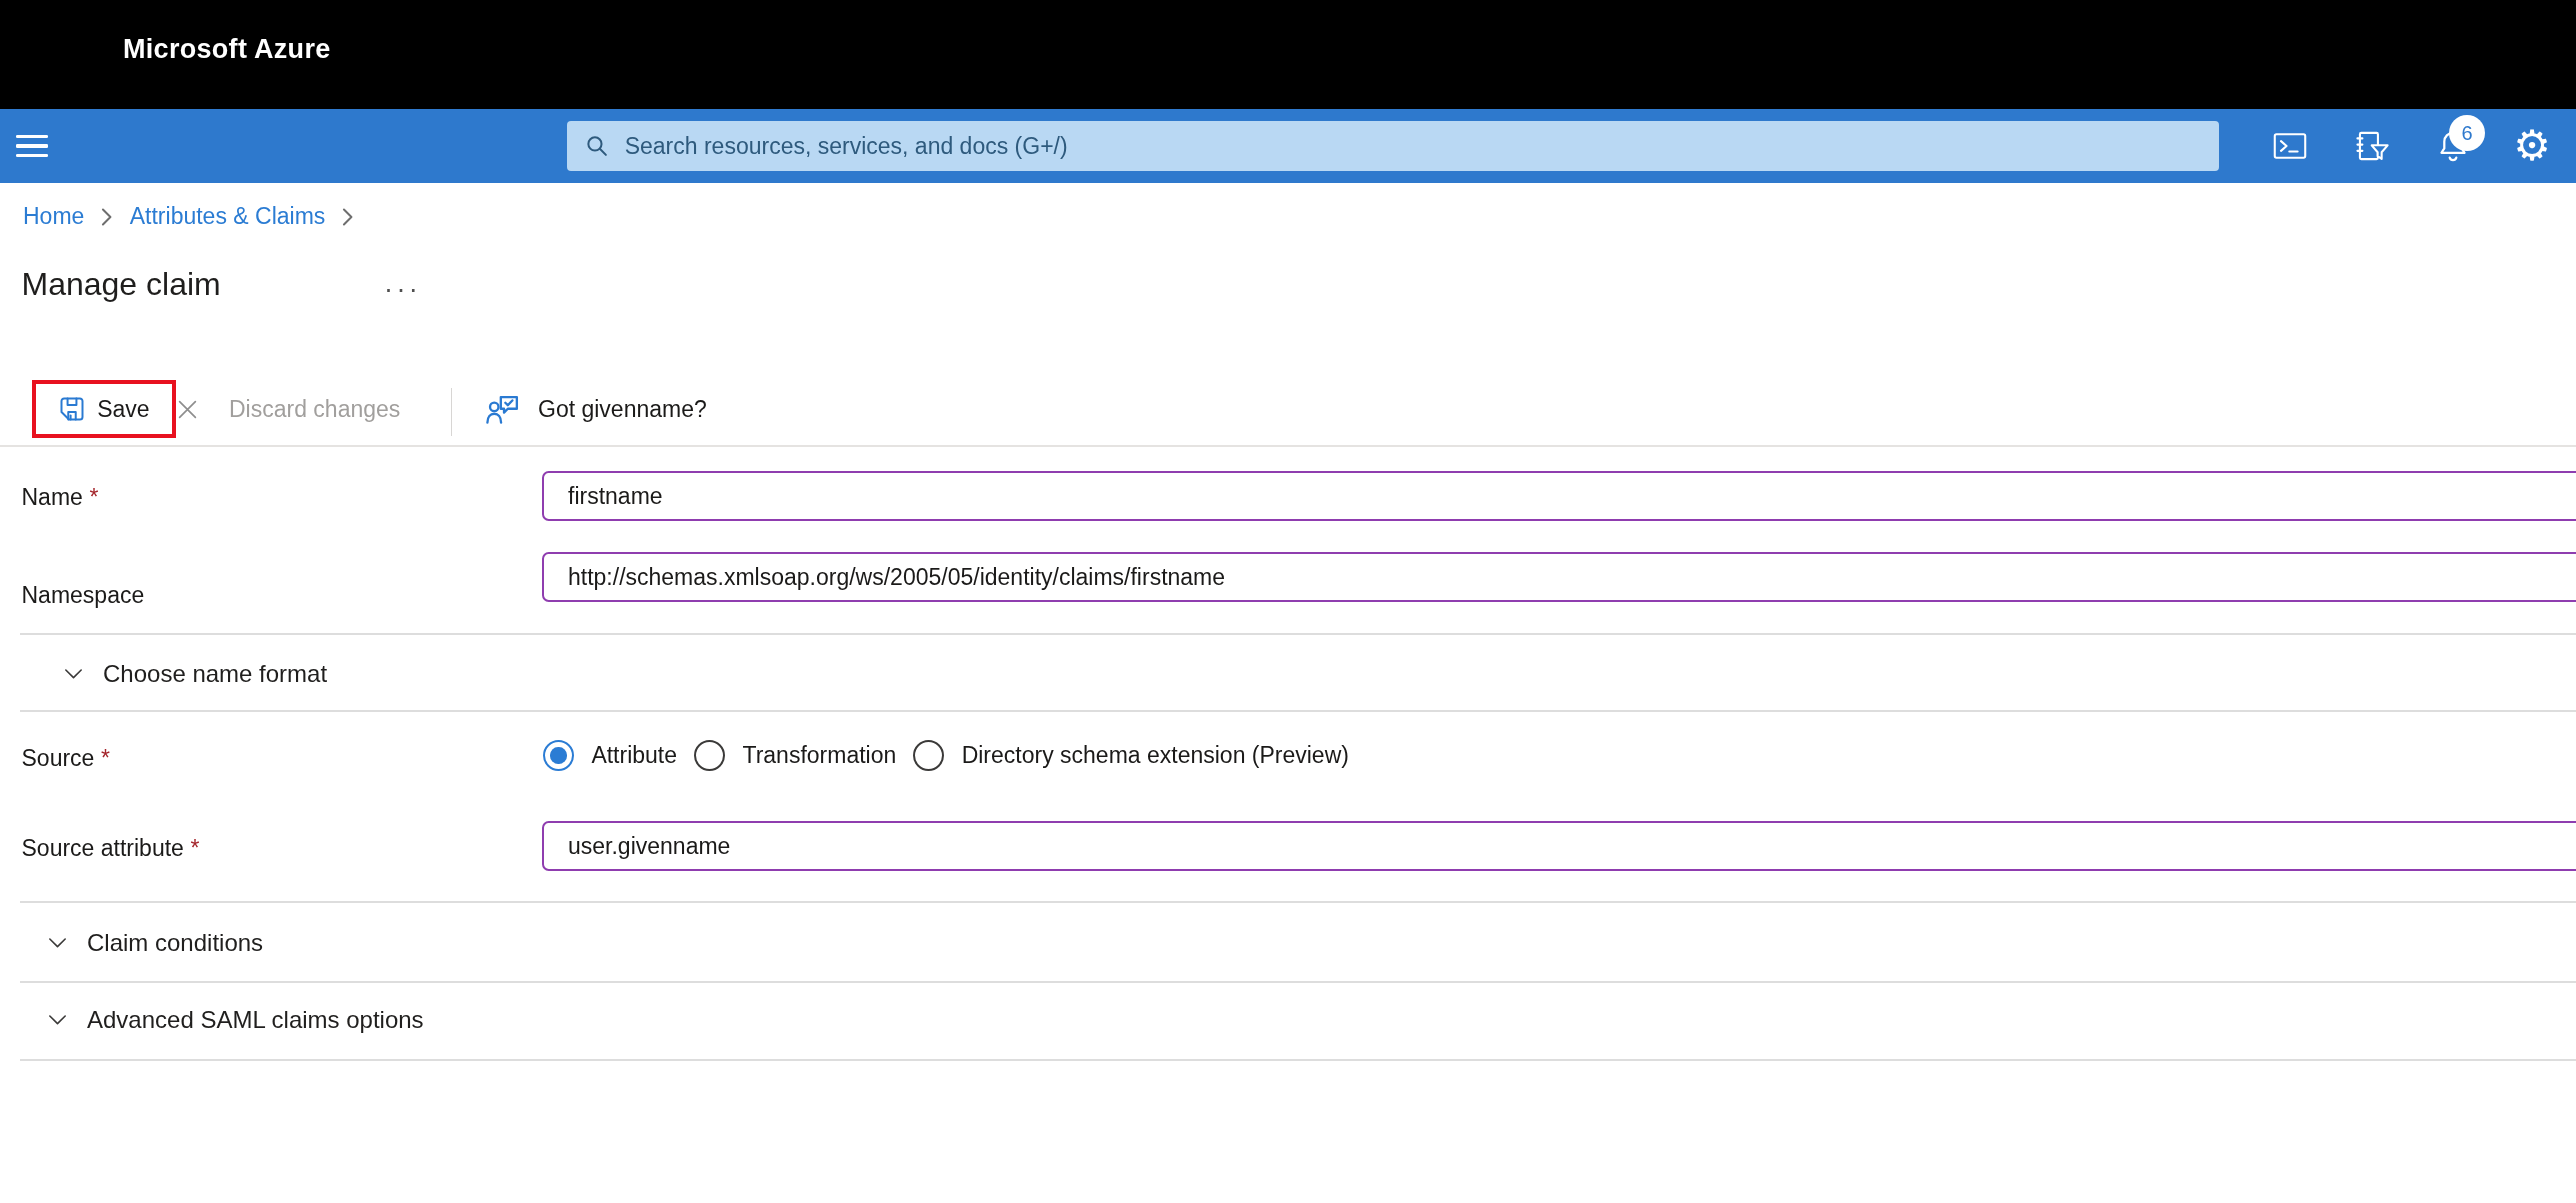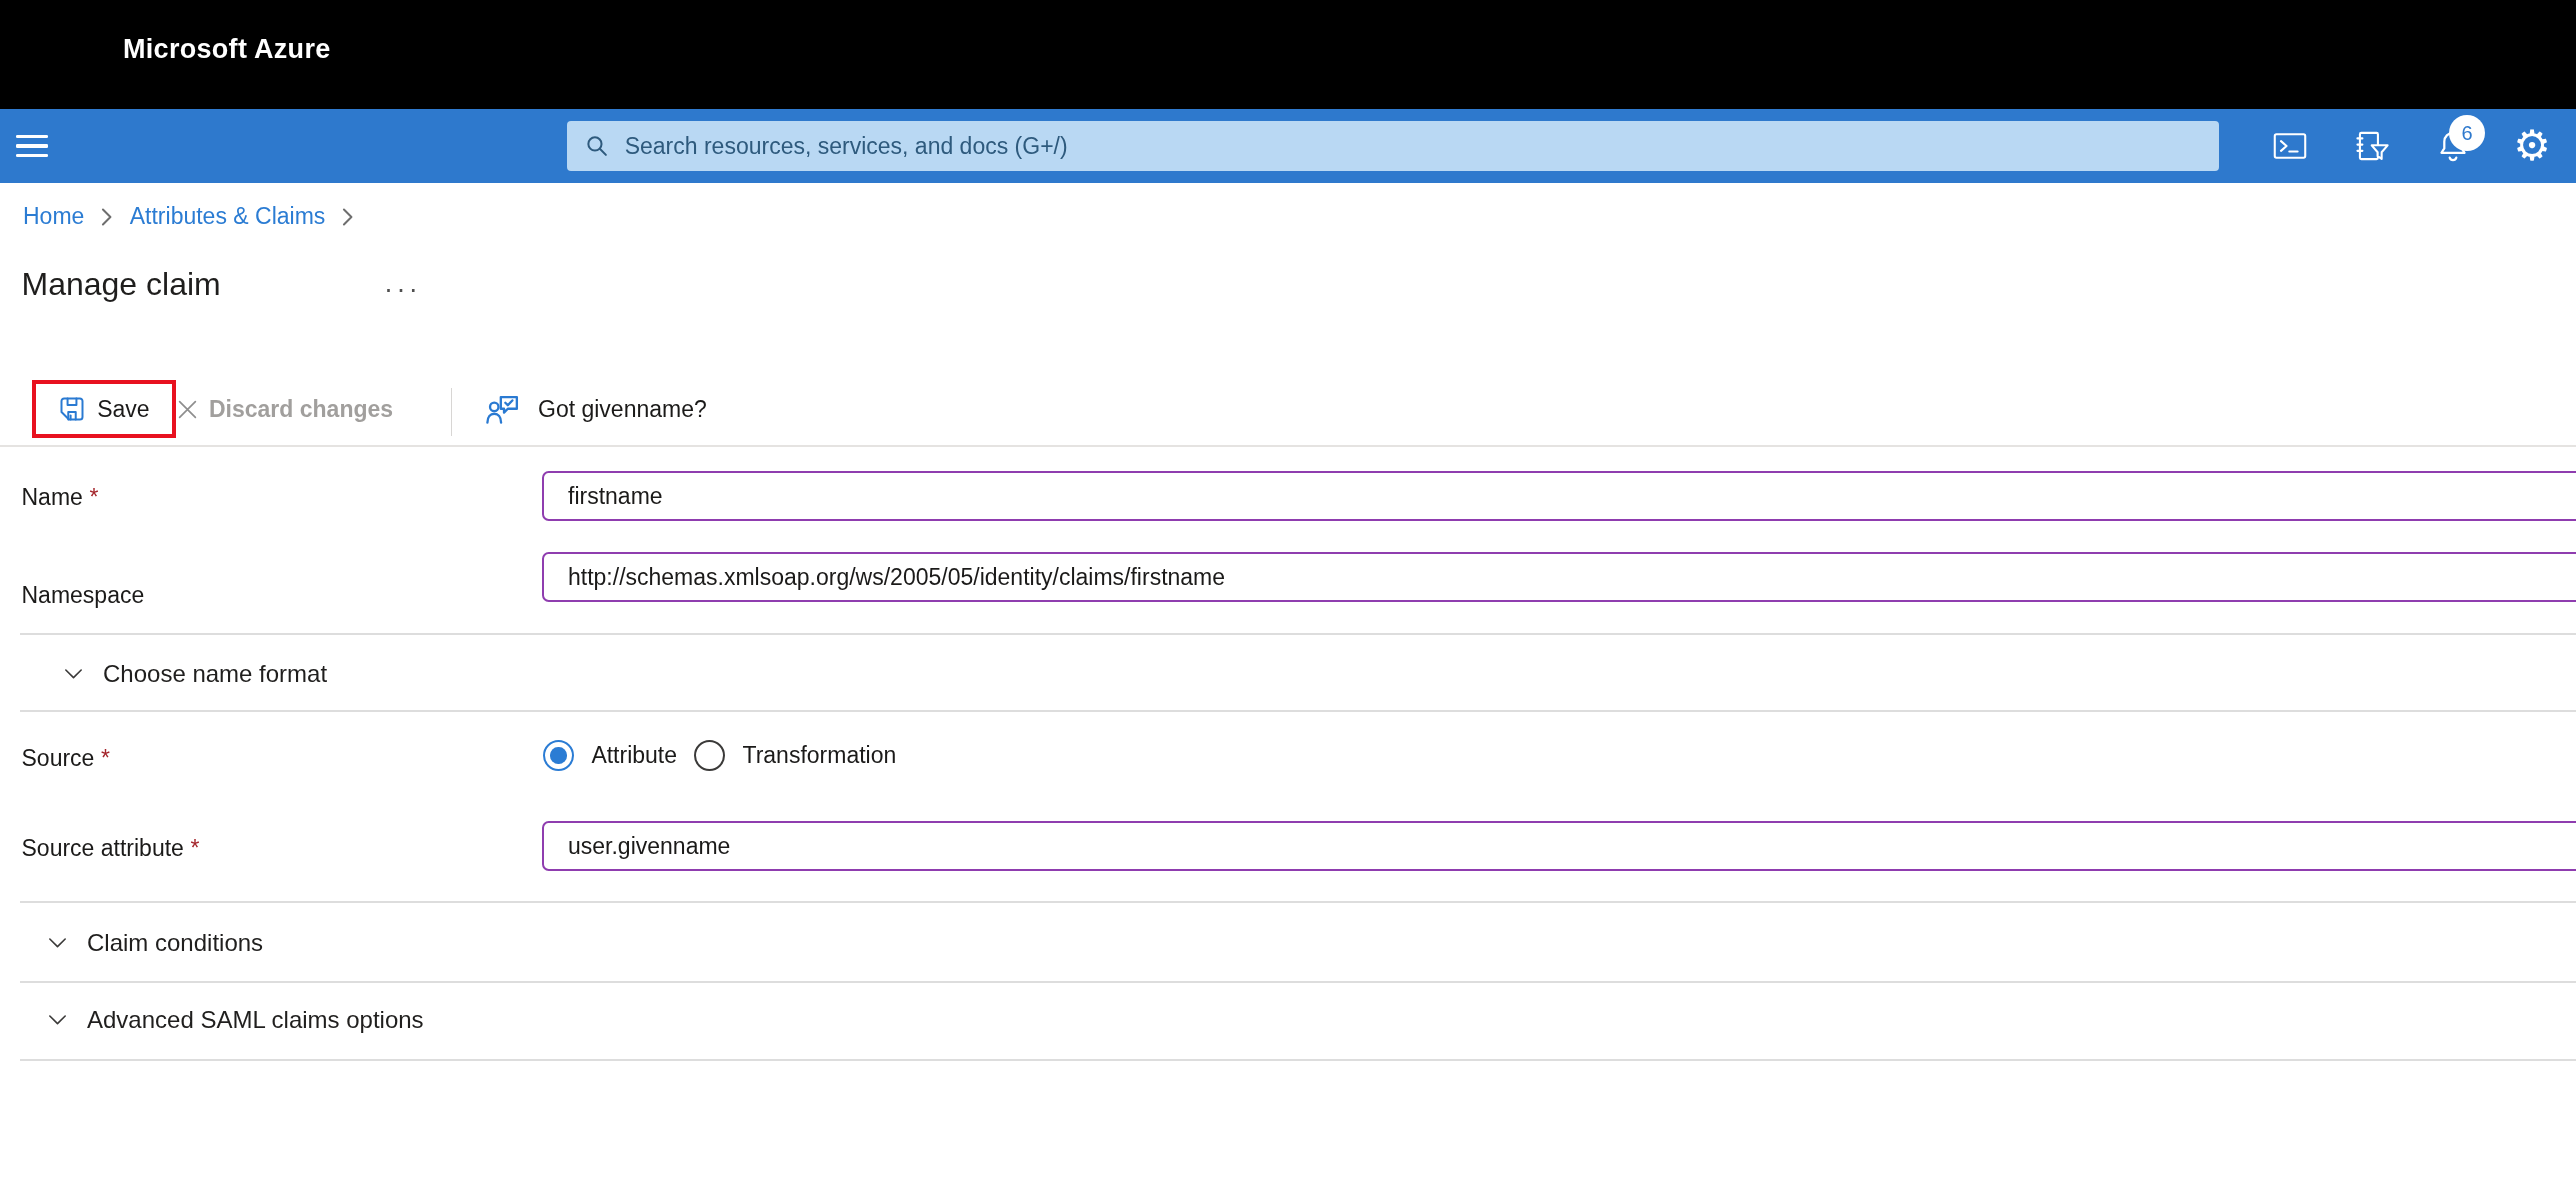--- a/index.html
+++ b/index.html
@@ -33,21 +33,21 @@
   .breadcrumb a { color:var(--linkBlue); text-decoration:none; cursor:pointer; }
   .crumb-sep { display:flex; align-items:center; }
 
   .page-title { left:21.5px; top:266px; font-size:32px; font-weight:400; color:#1f1e1d; }
   .more-dots { left:384px; top:274px; font-size:27px; color:#4f4f4f; letter-spacing:3.4px; cursor:pointer; }
 
   
   .save-highlight { left:32px; top:380px; width:144px; height:58px; border:4.7px solid var(--accentRed); display:flex; align-items:center; justify-content:center; }
   .tb-btn { display:flex; align-items:center; cursor:pointer; font-size:23px; color:#1b1a19; background:none; border:none; font-family:inherit; }
   .save-btn { gap:10.7px; }
-  .discard-btn { left:174px; top:386px; height:47px; gap:8px; color:var(--disabledText);font-weight:bold; }
+  .discard-btn { left:174px; top:386px; height:47px; gap:28px; color:var(--disabledText); }
   .tb-vdivider { left:451px; top:388px; width:1.3px; height:48px; background:#d8d6d4; }
   .feedback-btn { left:484px; top:384px; height:51px; gap:16px; }
   .toolbar-divider { left:0; top:445px; width:2576px; height:2px; background:#e5e3e1; }
 
   
   .f-label { left:21.5px; font-size:23px; color:#1b1a19; white-space:nowrap; }
   .req { color:var(--requiredRed); margin-left:6.7px; }
   .f-input { left:542px; width:2047px; height:50px; border:2.7px solid var(--inputBorder); border-radius:6.7px; background:#fff; font-size:23px; color:#1b1a19; padding:0 20px 0 24px; outline:none; font-family:inherit; }
   .h-divider { left:20px; width:2556px; height:2px; background:#dddddd; }
 
@@ -191,20 +191,24 @@
 
 <div class="abs radio-row">
   <div class="radio-group">
     <span class="radio checked"></span>
     <span class="radio-label">Attribute</span>
   </div>
   <div class="radio-group">
     <span class="radio"></span>
     <span class="radio-label">Transformation</span>
   </div>
+  <div class="radio-group">
+    <span class="radio"></span>
+    <span class="radio-label">Directory schema extension (Preview)</span>
+  </div>
 </div>
 
 <div class="abs f-label" style="top:835px;">
   <span>Source attribute</span><span class="req">*</span>
 </div>
 <input class="abs f-input" style="top: 821px;" value="user.givenname">
 
 <div class="abs h-divider" style="top:901px;"></div>
 
 <div class="abs section-row" style="top:922px;">

